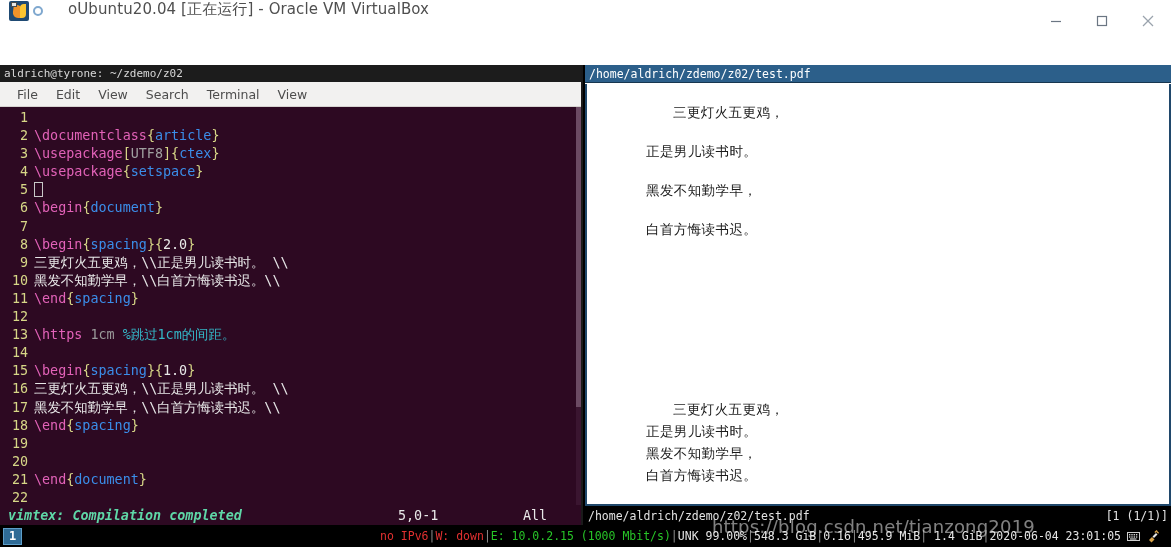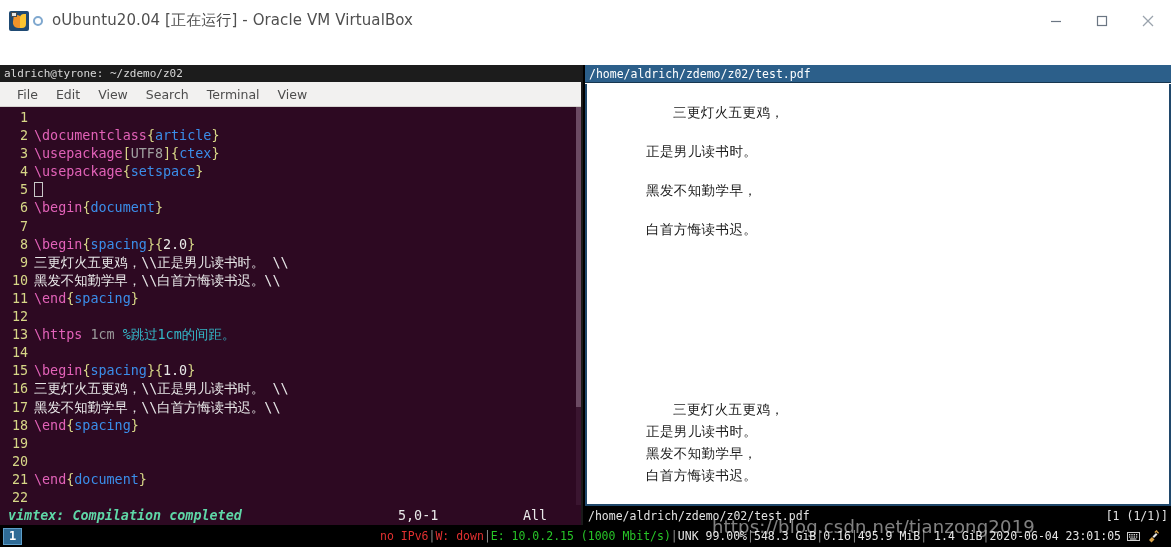--- a/index.html
+++ b/index.html
@@ -7,21 +7,21 @@
     width: 1171px; height: 547px;
     background: #ffffff;
     font-family: "DejaVu Sans", sans-serif;
     overflow: hidden;
   }
   #root { position: relative; width: 1171px; height: 547px; background:#fff; }
 
   
   .vb-titlebar {
     position: absolute; left:0; top:0; width:1171px; height:41px;
-    background:#ffffff; display:flex; align-items:center;
+    background:#ffffff; display:flex; gap:16px;
   }
   .vb-icon {
     width:22px; height:22px; margin-left:9px; margin-right:9px;
     position:relative; flex:0 0 auto;
   }
   .vb-icon .sq {
     position:absolute; left:0; top:1px; width:20px; height:20px;
     background:#1f4a73; border-radius:2px;
     overflow:hidden;
   }

